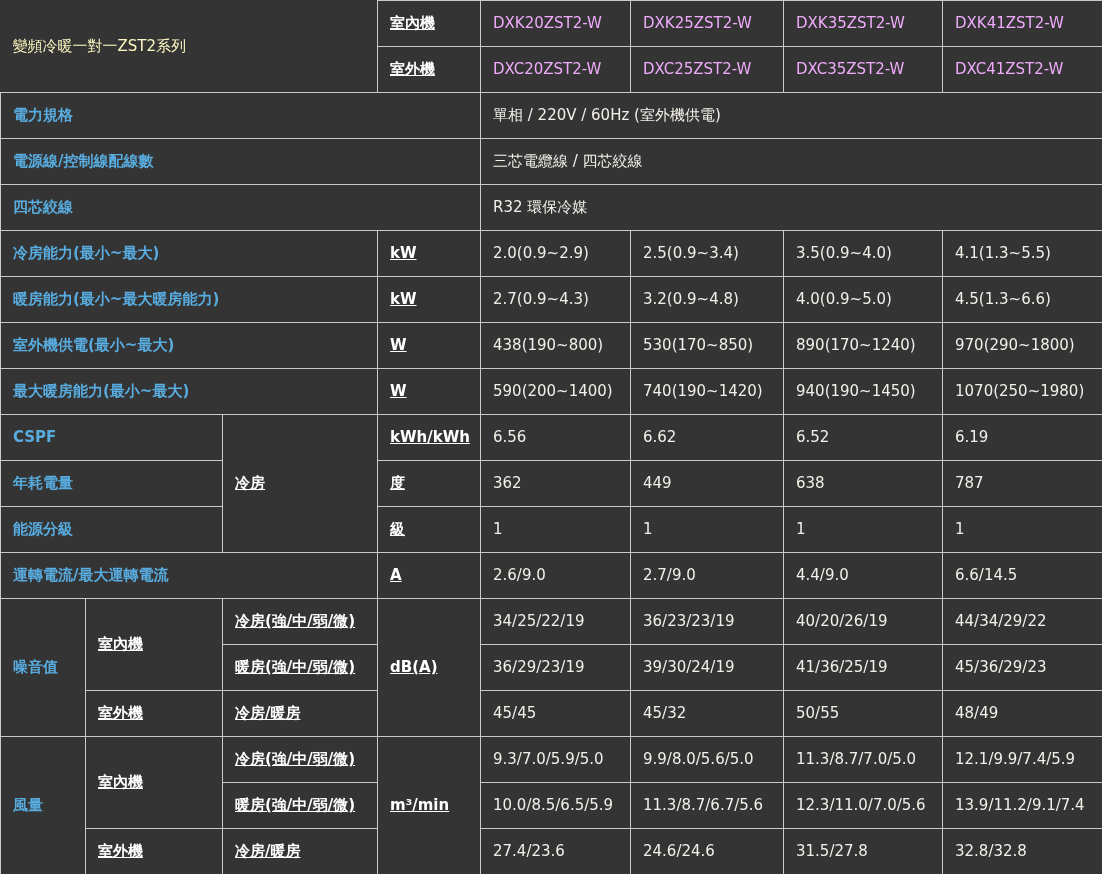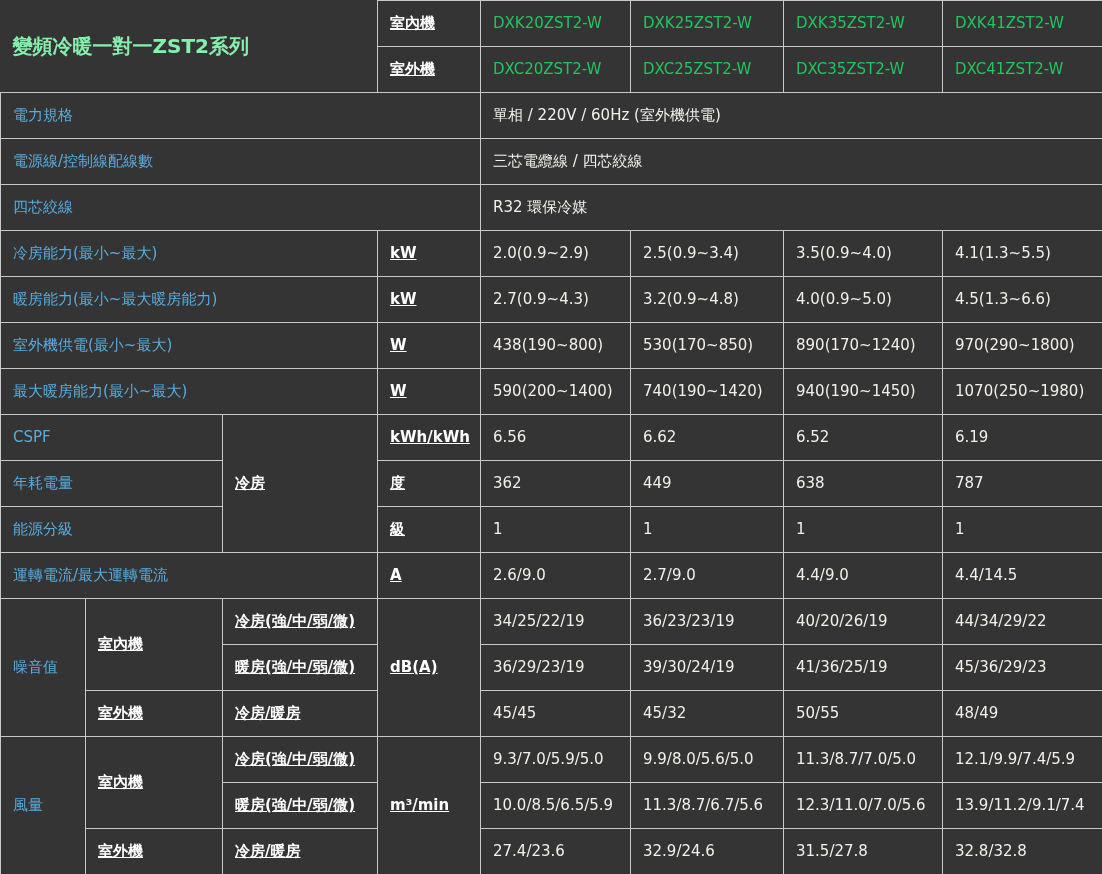--- a/index.html
+++ b/index.html
@@ -20,37 +20,37 @@
     padding: 0 8px 0 12px;
     vertical-align: middle;
     font-size: 15px;
     line-height: 1.25;
     color: #f3f0e9;
     overflow: hidden;
     white-space: nowrap;
   }
   tr { height: 46px; }
   td.title {
-    color: #86efac;
-    font-weight: bold;
+    color: #fef9c3;
+    font-weight: normal;
     border-top: none;
     border-left: none;
-    font-size: 20px;
+    font-size: 15px;
   }
   td.lbl {
     color: #58acdf;
-    font-weight: normal;
+    font-weight: bold;
   }
   td.wlbl {
     color: #ffffff;
     font-weight: bold;
     text-decoration: underline;
   }
   td.model {
-    color: #22c55e;
+    color: #f0abfc;
   }
 </style>
 </head>
 <body>
 
 <table class="spec">
   <colgroup>
     <col style="width:85px">
       <col style="width:137px">
       <col style="width:155px">
@@ -149,21 +149,21 @@
     <td>1</td>
     <td>1</td>
   </tr>
 
   <tr>
     <td class="lbl" colspan="3">運轉電流/最大運轉電流</td>
     <td class="wlbl">A</td>
     <td>2.6/9.0</td>
     <td>2.7/9.0</td>
     <td>4.4/9.0</td>
-    <td>4.4/14.5</td>
+    <td>6.6/14.5</td>
   </tr>
 
   <tr>
     <td class="lbl" rowspan="3">噪音值</td>
     <td class="wlbl" rowspan="2">室內機</td>
     <td class="wlbl">冷房(強/中/弱/微)</td>
     <td class="wlbl" rowspan="3">dB(A)</td>
     <td>34/25/22/19</td>
     <td>36/23/23/19</td>
     <td>40/20/26/19</td>
@@ -199,18 +199,18 @@
     <td class="wlbl">暖房(強/中/弱/微)</td>
     <td>10.0/8.5/6.5/5.9</td>
     <td>11.3/8.7/6.7/5.6</td>
     <td>12.3/11.0/7.0/5.6</td>
     <td>13.9/11.2/9.1/7.4</td>
   </tr>
   <tr>
     <td class="wlbl">室外機</td>
     <td class="wlbl">冷房/暖房</td>
     <td>27.4/23.6</td>
-    <td>32.9/24.6</td>
+    <td>24.6/24.6</td>
     <td>31.5/27.8</td>
     <td>32.8/32.8</td>
   </tr>
 </tbody>
   </table>
 
 </body></html>

